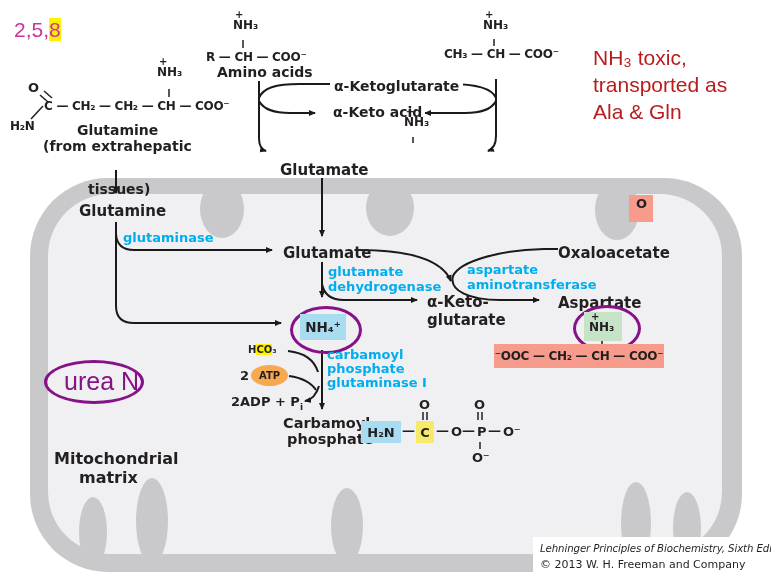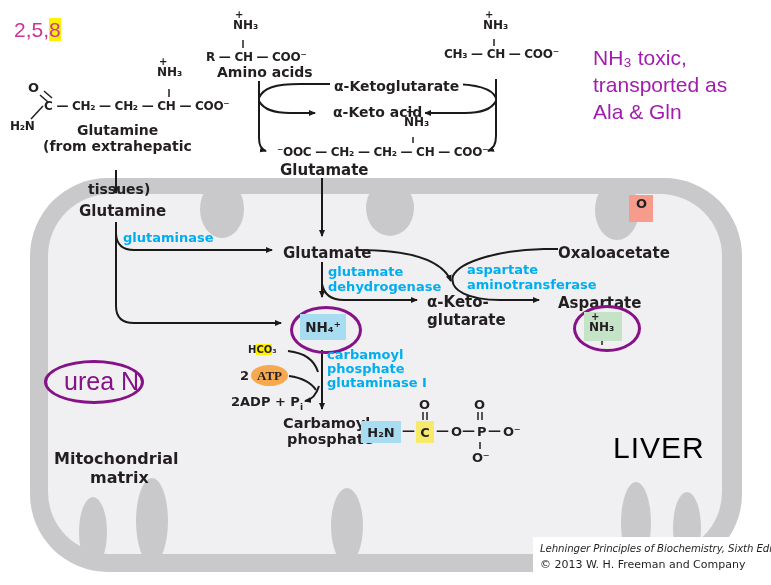--- a/index.html
+++ b/index.html
@@ -104,21 +104,21 @@
       <path d="M423 412 L423 420"></path>
         <path d="M427 412 L427 420"></path>
       <path d="M478 412 L478 420"></path>
         <path d="M482 412 L482 420"></path>
       <path d="M480 442 L480 449"></path>
     </g>
   </svg>
 
   <div class="abs ann" style="left:14px;top:18px;font-size:21px;color:#cc3399;"><span>2,5,</span><span class="hl-yellow">8</span></div>
 
-  <div class="abs ann" style="left:593px;top:44px;font-size:21px;line-height:27px;color:#a21caf;">
+  <div class="abs ann" style="left:593px;top:44px;font-size:21px;line-height:27px;color:#b91c1c;">
     <div>NH₃ toxic,</div>
     <div>transported as</div>
     <div>Ala &amp; Gln</div>
   </div>
 
   <div class="abs chain" style="left:28px;top:80px;font-size:13px;">O</div>
   <div class="abs chain" style="left:10px;top:119px;">H₂N</div>
   <div class="abs nh3stack" style="left:157px;top:58px;">
     <span class="plus">+</span>
     <span class="n">NH₃</span>
@@ -141,21 +141,20 @@
   </div>
   <div class="abs chain" style="left:444px;top:47px;">CH₃ — CH — COO⁻</div>
 
   <div class="abs lbl" style="left:330px;top:78px;background:#fff;padding:0 4px;">α-Ketoglutarate</div>
   <div class="abs lbl" style="left:330px;top:104px;background:#fff;padding:0 3px;">α-Keto acid</div>
 
   <div class="abs nh3stack" style="left:404px;top:108px;">
     <span class="plus">+</span>
     <span class="n">NH₃</span>
   </div>
-  <div class="abs chain" style="left:277px;top:145px;">⁻OOC — CH₂ — CH₂ — CH — COO⁻</div>
   <div class="abs lbl15" style="left:280px;top:161px;">Glutamate</div>
 
   <div class="abs lbl15" style="left:79px;top:202px;">Glutamine</div>
   <div class="abs enz" style="left:123px;top:230px;">glutaminase</div>
   <div class="abs lbl15" style="left:283px;top:244px;">Glutamate</div>
   <div class="abs enz" style="left:328px;top:264px;">
     <div>glutamate</div>
     <div>dehydrogenase</div>
   </div>
   <div class="abs enz" style="left:467px;top:262px;">
@@ -171,27 +170,28 @@
   <div class="abs z3 hl-salmon" style="left:629px;top:195px;width:24px;height:27px;"></div>
   <div class="abs chain" style="left:636px;top:196px;font-size:13px;">O</div>
   <div class="abs lbl15" style="left:558px;top:244px;">Oxaloacetate</div>
 
   <div class="abs oval" style="left:573px;top:305px;width:62px;height:41px;border-width:3px;"></div>
   <div class="abs z3 hl-green" style="left:584px;top:312px;width:38px;height:29px;"></div>
   <div class="abs nh3stack" style="left:589px;top:313px;">
     <span class="plus">+</span>
     <span class="n">NH₃</span>
   </div>
+  <div class="abs z3 hl-salmon boxtxt chain" style="left:494px;top:344px;width:170px;height:24px;">⁻OOC — CH₂ — CH — COO⁻</div>
 
   <div class="abs oval" style="left:290px;top:306px;width:66px;height:42px;border-width:3.5px;"></div>
   <div class="abs z3 hl-blue boxtxt" style="left:300px;top:314px;width:46px;height:26px;font-size:13.5px;">NH₄⁺</div>
 
   <div class="abs z3" style="left:248px;top:344px;font-weight:700;font-size:10px;white-space:nowrap;"><span>H</span><span class="hl-yellow">CO</span><span>₃</span></div>
   <div class="abs z3" style="left:240px;top:368px;font-weight:700;font-size:13px;">2</div>
-  <div class="abs z3 boxtxt" style="left:251px;top:365px;width:37px;height:21px;border-radius:50%;background:#f7a94f;font-size:13px;font-family:Liberation Serif, serif;">ATP</div>
+  <div class="abs z3 boxtxt" style="left:251px;top:365px;width:37px;height:21px;border-radius:50%;background:#f7a94f;font-size:10px;">ATP</div>
   <div class="abs z3" style="left:231px;top:394px;font-weight:700;font-size:13px;white-space:nowrap;"><span>2ADP + P</span><sub style="font-size:9px;">i</sub></div>
 
   <div class="abs enz" style="left:327px;top:348px;line-height:14px;">
     <div>carbamoyl</div>
     <div>phosphate</div>
     <div>glutaminase I</div>
   </div>
 
   <div class="abs" style="left:283px;top:415px;font-weight:700;font-size:14.5px;z-index:3;">
     <div>Carbamoyl</div>
@@ -208,23 +208,22 @@
   <div class="abs dash" style="left:488px;top:423px;">—</div>
   <div class="abs chain" style="left:503px;top:424px;font-size:13px;">O⁻</div>
   <div class="abs chain" style="left:474px;top:397px;font-size:13px;">O</div>
   <div class="abs chain" style="left:472px;top:450px;font-size:13px;">O⁻</div>
 
   <div class="abs oval" style="left:44px;top:360px;width:94px;height:38px;border-width:3px;"></div>
   <div class="abs ann" style="left:64px;top:367px;font-size:25px;color:#861288;z-index:3;">urea N</div>
 
   <div class="abs" style="left:54px;top:449px;font-weight:700;font-size:16px;z-index:3;">
     <div>Mitochondrial</div>
-    <div style="margin-left:36px;">matrix</div>
-  </div>
-
-  <div class="abs ann" style="left:613px;top:431px;font-size:30px;letter-spacing:1px;color:#000;">LIVER</div>
+    <div style="margin-left:25px;">matrix</div>
+  </div>
+
 
   <div class="abs footer">
     <div class="l1">Lehninger Principles of Biochemistry, Sixth Edition</div>
     <div class="l2">© 2013 W. H. Freeman and Company</div>
   </div>
 
 </div>
 
 </body></html>

